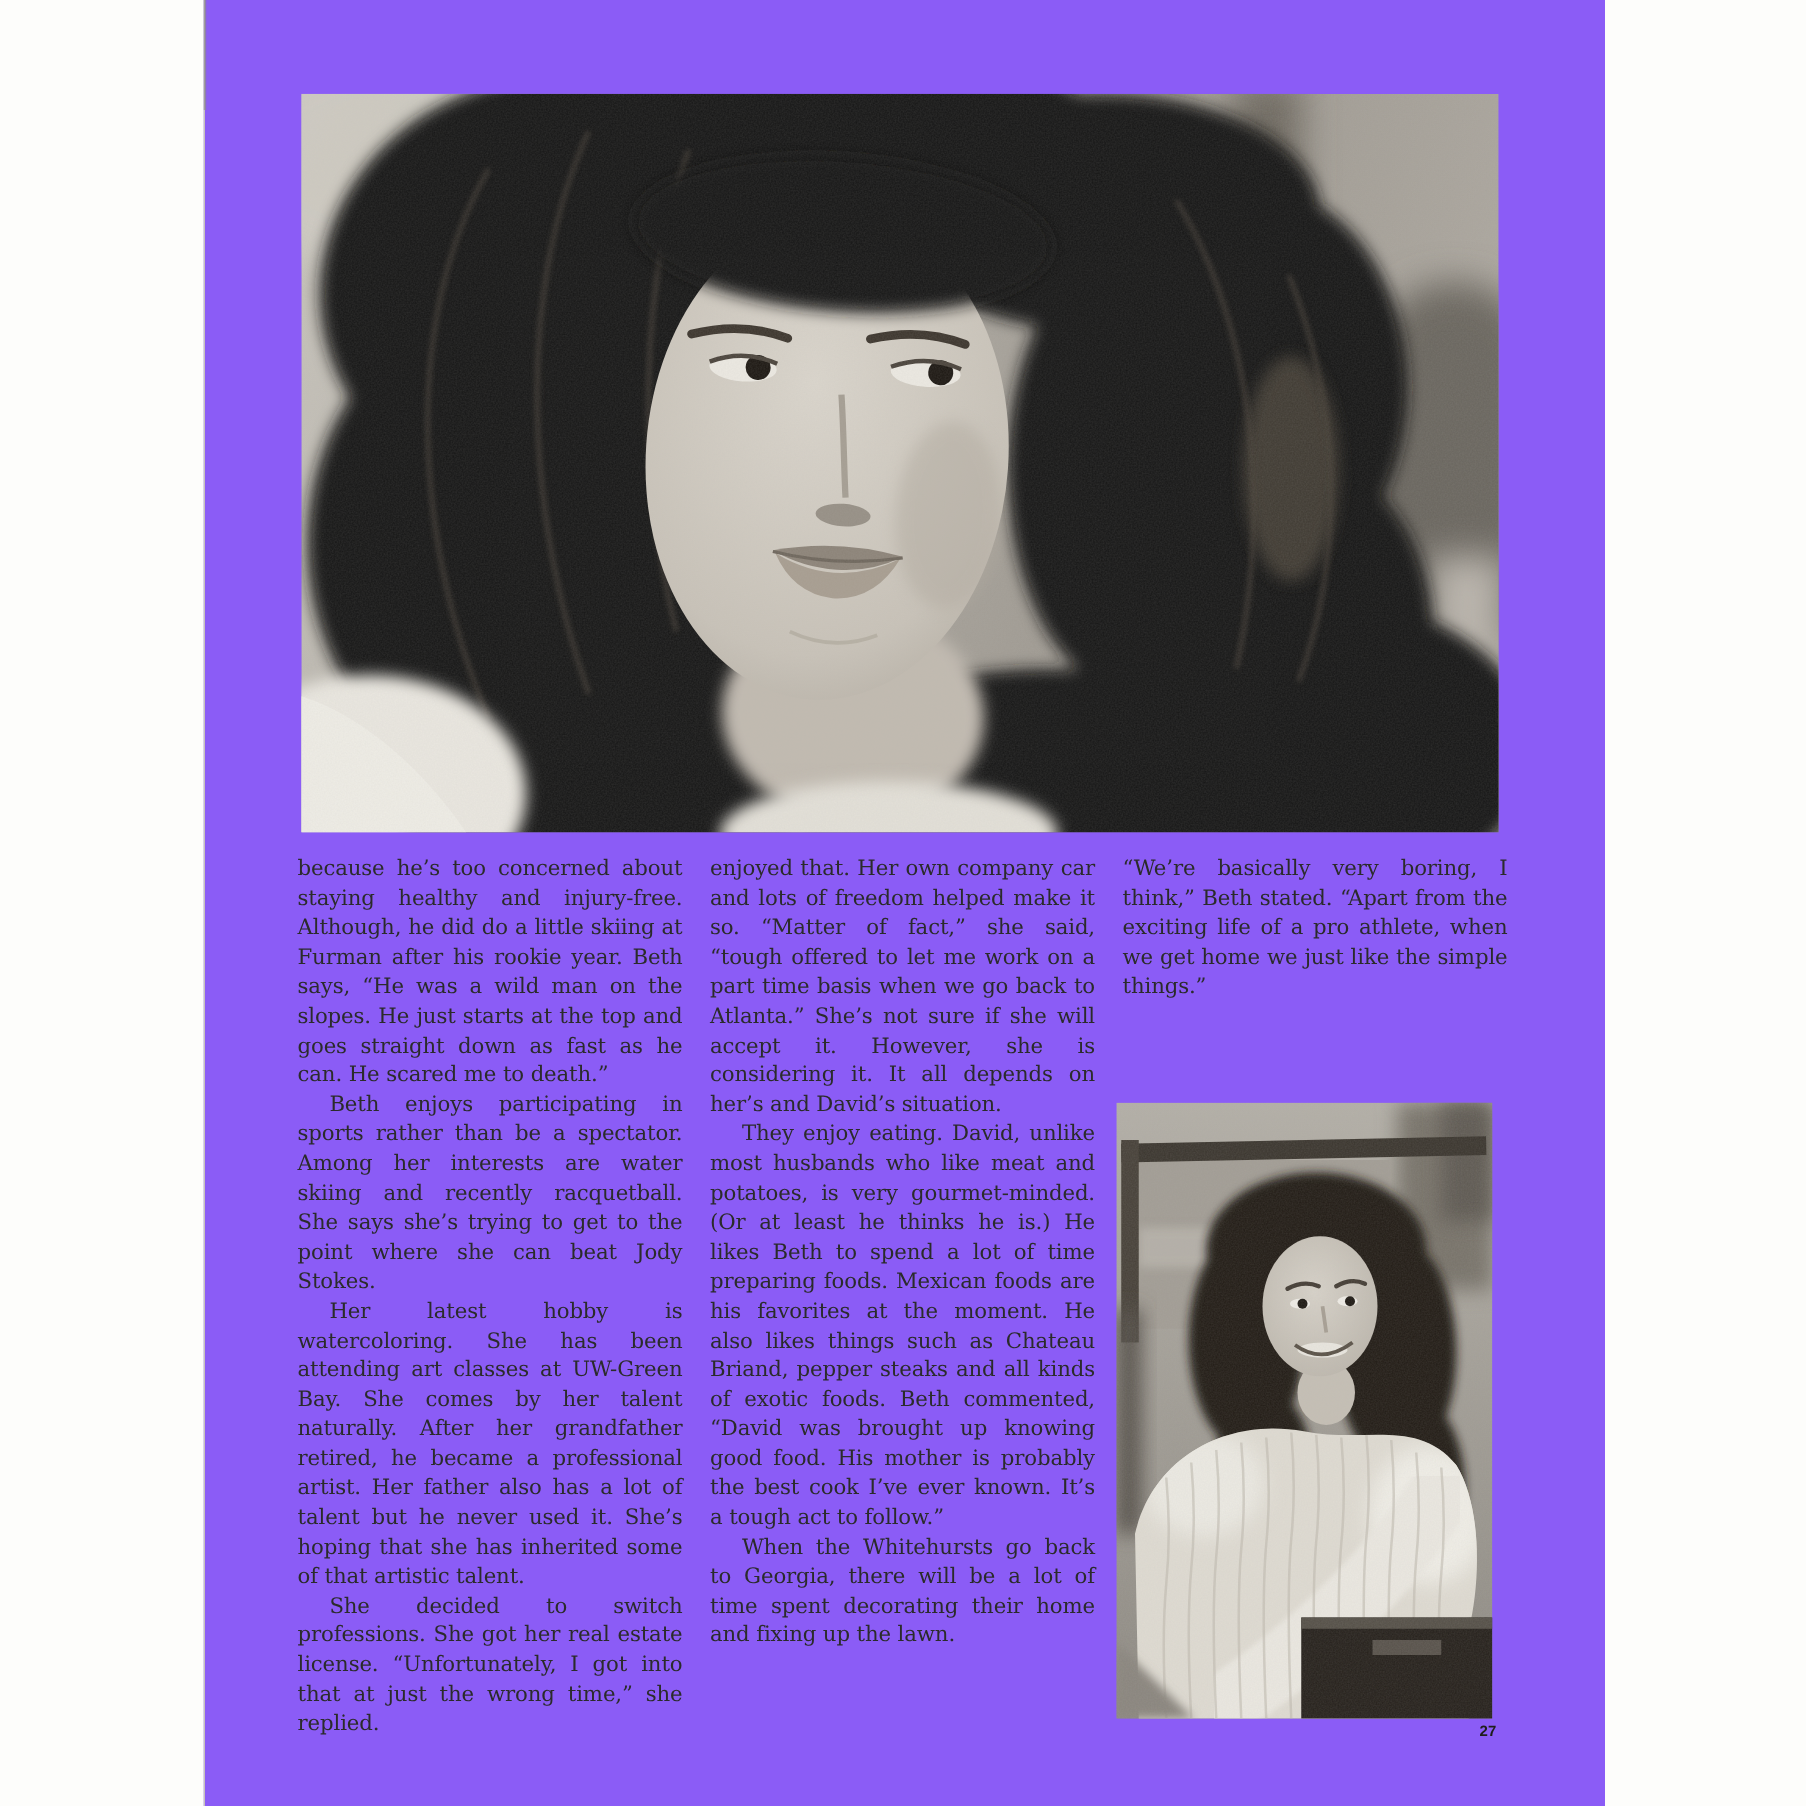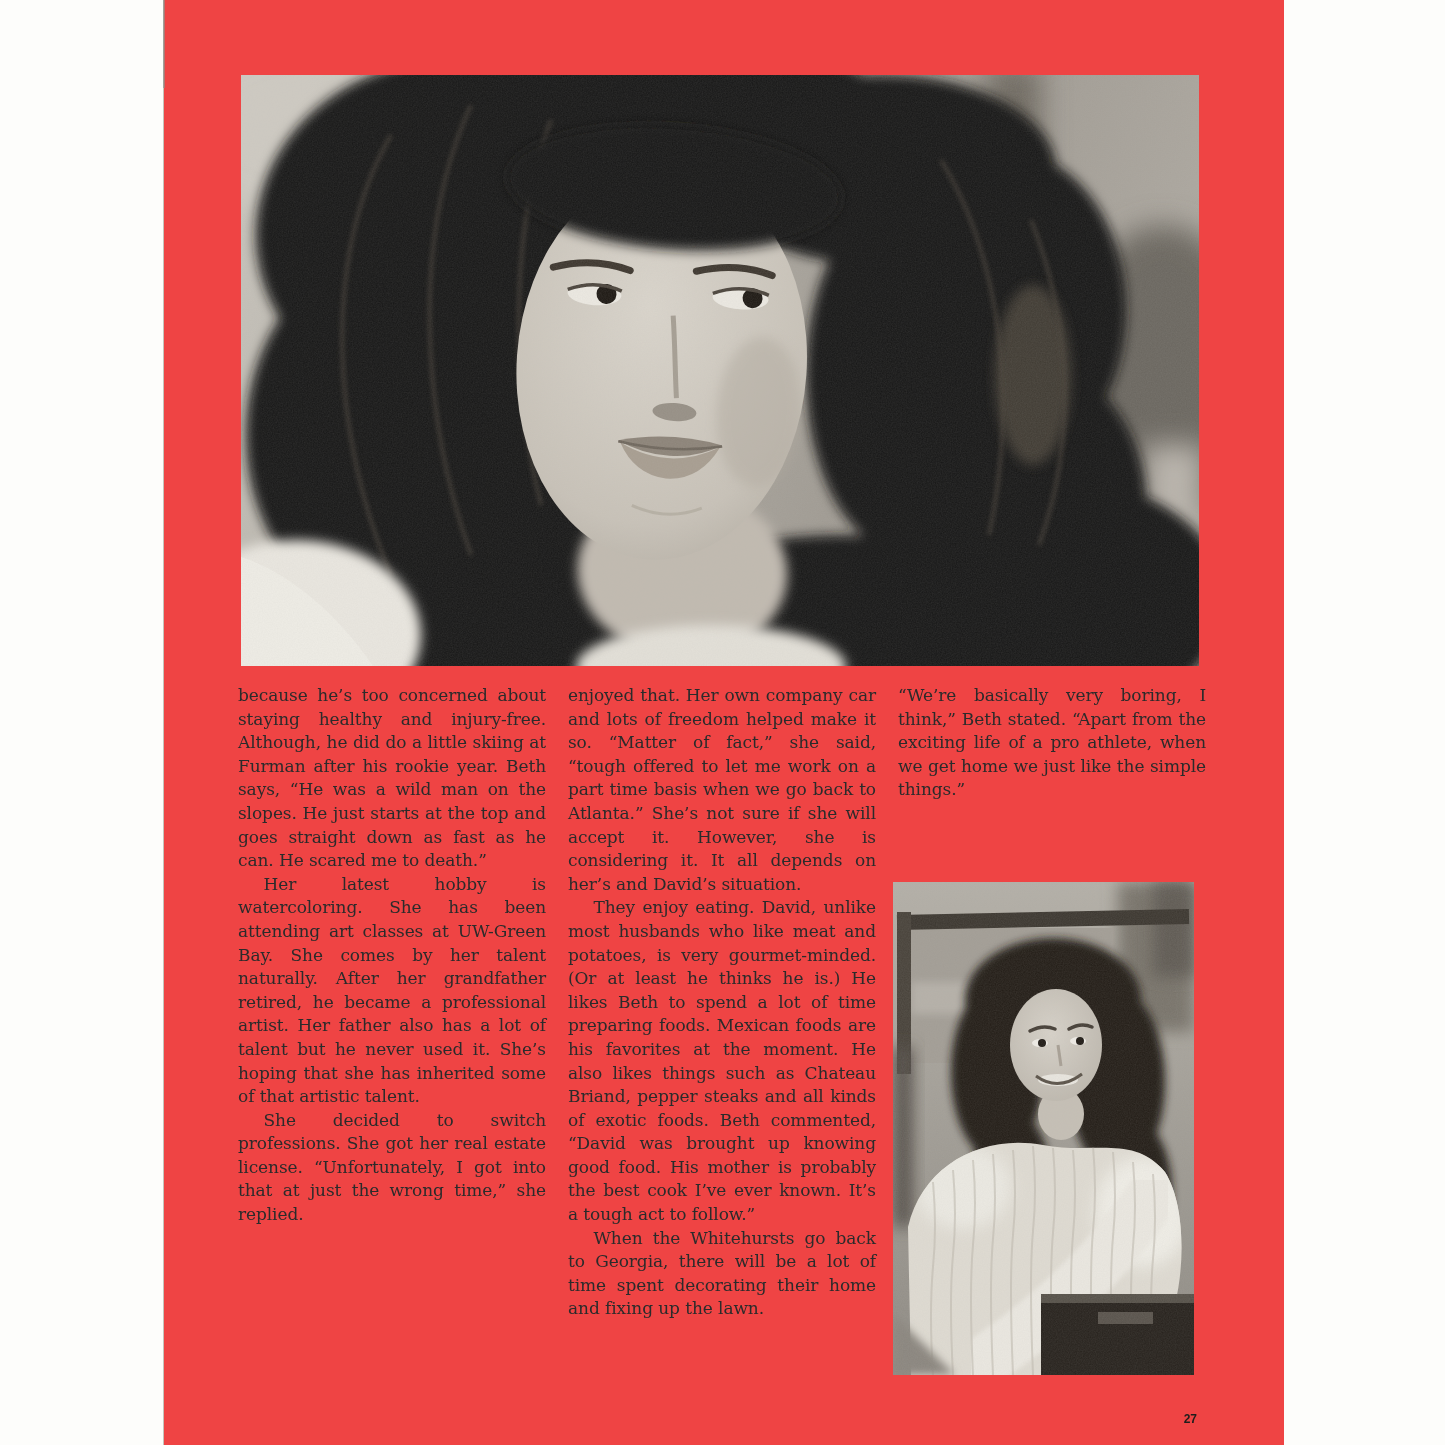--- a/index.html
+++ b/index.html
@@ -1,30 +1,30 @@
 <!DOCTYPE html>
 <html><head>
 <meta charset="utf-8">
 <style>
   html,body{margin:0;padding:0;background:#fdfdfb;}
   .canvas{position:relative;width:1445px;height:1445px;background:#fdfdfb;overflow:hidden;
           font-family:"DejaVu Serif", serif;}
-  .page{position:absolute;left:163px;top:0;width:1120px;height:1445px;background:#ef4444;
+  .page{position:absolute;left:163px;top:0;width:1120px;height:1445px;background:#8b5cf6;
         border-left:1px solid #c6c3ba;}
   .edge-top{position:absolute;left:-1px;top:0;width:2px;height:88px;background:#8e8d88;opacity:.65;}
   .photo{position:absolute;overflow:hidden;}
   .photo svg{display:block;}
   .photo-main{left:77px;top:75px;width:958px;height:591px;}
   .photo-inset{left:729px;top:882px;width:301px;height:493px;}
   .columns{position:absolute;left:74px;top:684px;width:968px;display:flex;gap:22px;}
   .col{width:308px;}
   .col p{margin:0;font-size:17px;line-height:23.6px;text-align:justify;color:#2b2b2b;
          letter-spacing:-0.1px;}
   .col p + p{text-indent:1.5em;}
-  .page-number{position:absolute;left:1003px;top:1412px;width:30px;text-align:right;
+  .page-number{position:absolute;left:1003px;top:1378px;width:30px;text-align:right;
                font-family:"Liberation Sans", sans-serif;font-weight:bold;font-size:12px;color:#1f1e1c;}
 </style>
 </head>
 <body>
 
 <div class="canvas">
   <div class="page">
     <div class="edge-top"></div>
 
     <div class="photo photo-main">
@@ -108,20 +108,21 @@
         <ellipse cx="55" cy="560" rx="125" ry="95" fill="#eae7e0" filter="url(#m-b6)"></ellipse>
         <path d="M0,482 C40,494 92,532 132,591 L0,591 Z" fill="#efede6"></path>
         <ellipse cx="470" cy="592" rx="135" ry="42" fill="#e3e0d8" filter="url(#m-b6)"></ellipse>
         <rect width="958" height="591" filter="url(#m-grain)" opacity="0.16"></rect>
       </svg>
     </div>
 
     <div class="columns">
       <div class="col">
         <p>because he’s too concerned about staying healthy and injury-free. Although, he did do a little skiing at Furman after his rookie year. Beth says, “He was a wild man on the slopes. He just starts at the top and goes straight down as fast as he can. He scared me to death.”</p>
+        <p>Beth enjoys participating in sports rather than be a spectator. Among her interests are water skiing and recently racquetball. She says she’s trying to get to the point where she can beat Jody Stokes.</p>
         <p>Her latest hobby is watercoloring. She has been attending art classes at UW-Green Bay. She comes by her talent naturally. After her grandfather retired, he became a professional artist. Her father also has a lot of talent but he never used it. She’s hoping that she has inherited some of that artistic talent.</p>
         <p>She decided to switch professions. She got her real estate license. “Unfortunately, I got into that at just the wrong time,” she replied.</p>
 
       </div>
       <div class="col">
         <p>enjoyed that. Her own company car and lots of freedom helped make it so. “Matter of fact,” she said, “tough offered to let me work on a part time basis when we go back to Atlanta.” She’s not sure if she will accept it. However, she is considering it. It all depends on her’s and David’s situation.</p>
         <p>They enjoy eating. David, unlike most husbands who like meat and potatoes, is very gourmet-minded. (Or at least he thinks he is.) He likes Beth to spend a lot of time preparing foods. Mexican foods are his favorites at the moment. He also likes things such as Chateau Briand, pepper steaks and all kinds of exotic foods. Beth commented, “David was brought up knowing good food. His mother is probably the best cook I’ve ever known. It’s a tough act to follow.”</p>
         <p>When the Whitehursts go back to Georgia, there will be a lot of time spent decorating their home and fixing up the lawn.</p>
 
       </div>

